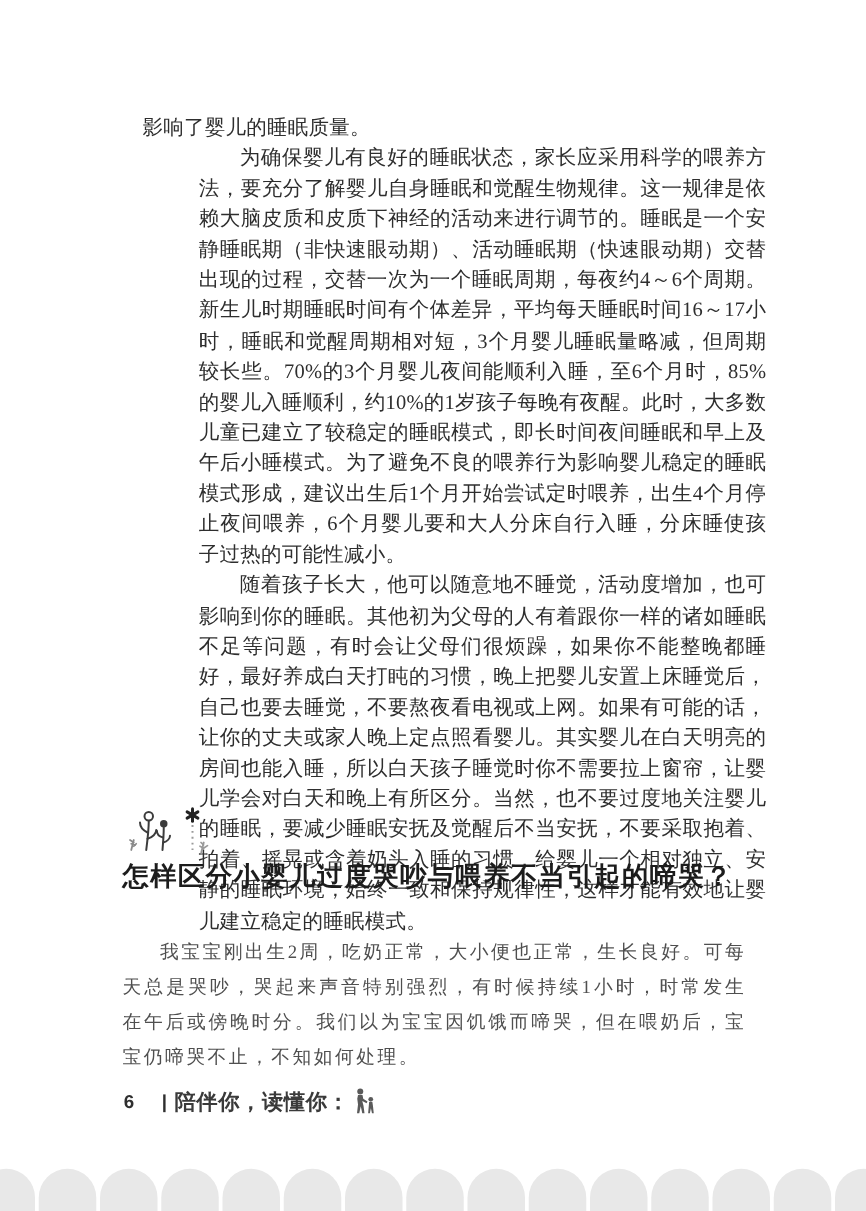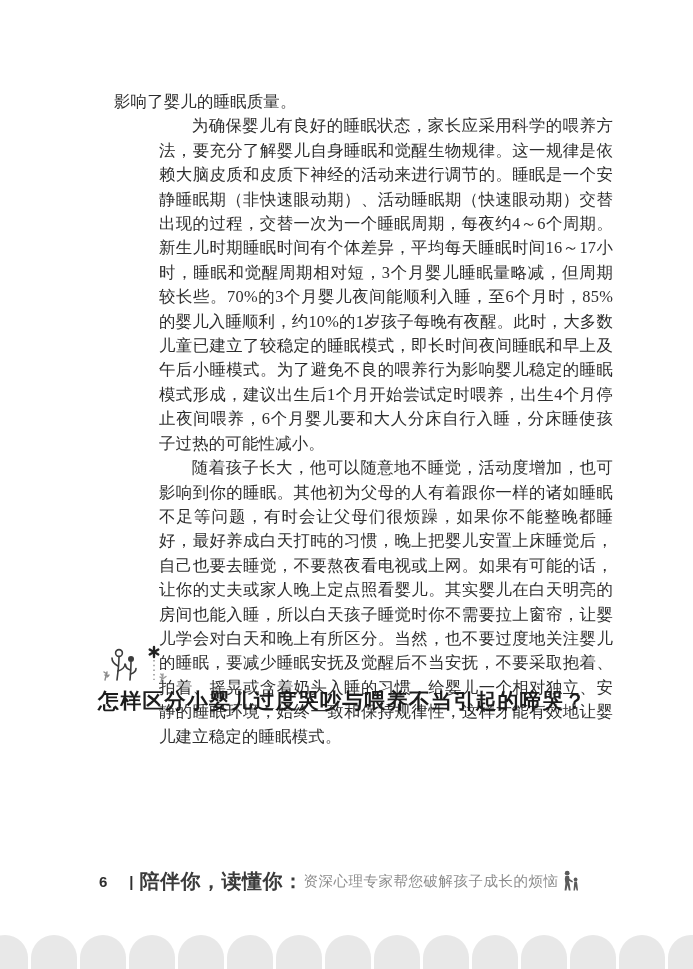--- a/index.html
+++ b/index.html
@@ -75,21 +75,21 @@
     margin-right: 22px;
   }
   .ft-divider {
     font-weight: bold;
     font-size: 15px;
     color: #2e2e2e;
     margin-right: 6px;
   }
   .ft-bold {
     font-weight: bold;
-    font-size: 20px;
+    font-size: 17px;
     color: #3a3a3a;
     letter-spacing: 0.5px;
   }
   .ft-gray {
     font-size: 14.5px;
     color: #8d8d8d;
     letter-spacing: 0.5px;
   }
   .ft-icon { margin-left: 2px; }
 
@@ -152,26 +152,26 @@
       <g stroke="#9a9a9a" stroke-width="1.4" fill="none" stroke-linecap="round">
         <path d="M61 38 L63 30"></path>
           <path d="M60 33 L62.6 34.4"></path>
           <path d="M66 32.5 L62.8 34.6"></path>
           <path d="M60.8 30 L62.8 32"></path>
       </g>
     </svg>
     <h2 class="heading">怎样区分小婴儿过度哭吵与喂养不当引起的啼哭？</h2>
   </section>
 
+  <p class="question">我宝宝刚出生2周，吃奶正常，大小便也正常，生长良好。可每天总是哭吵，哭起来声音特别强烈，有时候持续1小时，时常发生在午后或傍晚时分。我们以为宝宝因饥饿而啼哭，但在喂奶后，宝宝仍啼哭不止，不知如何处理。</p>
 
   <footer class="footer">
     <span class="pagenum">6</span>
     <span class="ft-divider">|</span>
     <span class="ft-bold">陪伴你，读懂你：</span>
-    <span class="ft-gray">资深心理专家帮您破解孩子成长的烦恼</span>
     <svg class="ft-icon" width="20" height="22" viewBox="0 0 20 22">
       <g fill="#5a5a5a">
 
         <circle cx="6.2" cy="3.2" r="2.4"></circle>
         <path d="M4.4 6 L8 6 L8.6 9 L12 11.2 L11.3 12.6 L7.8 10.8 L8.8 14.5 L9.6 20.5 L7.8 20.5 L6.6 15 L5.4 20.5 L3.6 20.5 L4.4 13.5 L3.8 9 Z"></path>
 
         <circle cx="14.6" cy="9.4" r="1.9"></circle>
         <path d="M13.3 11.6 L15.9 11.6 L16.4 15 L17 20.5 L15.6 20.5 L14.7 16.5 L13.9 20.5 L12.5 20.5 L13 15 Z"></path>
       </g>
     </svg>

